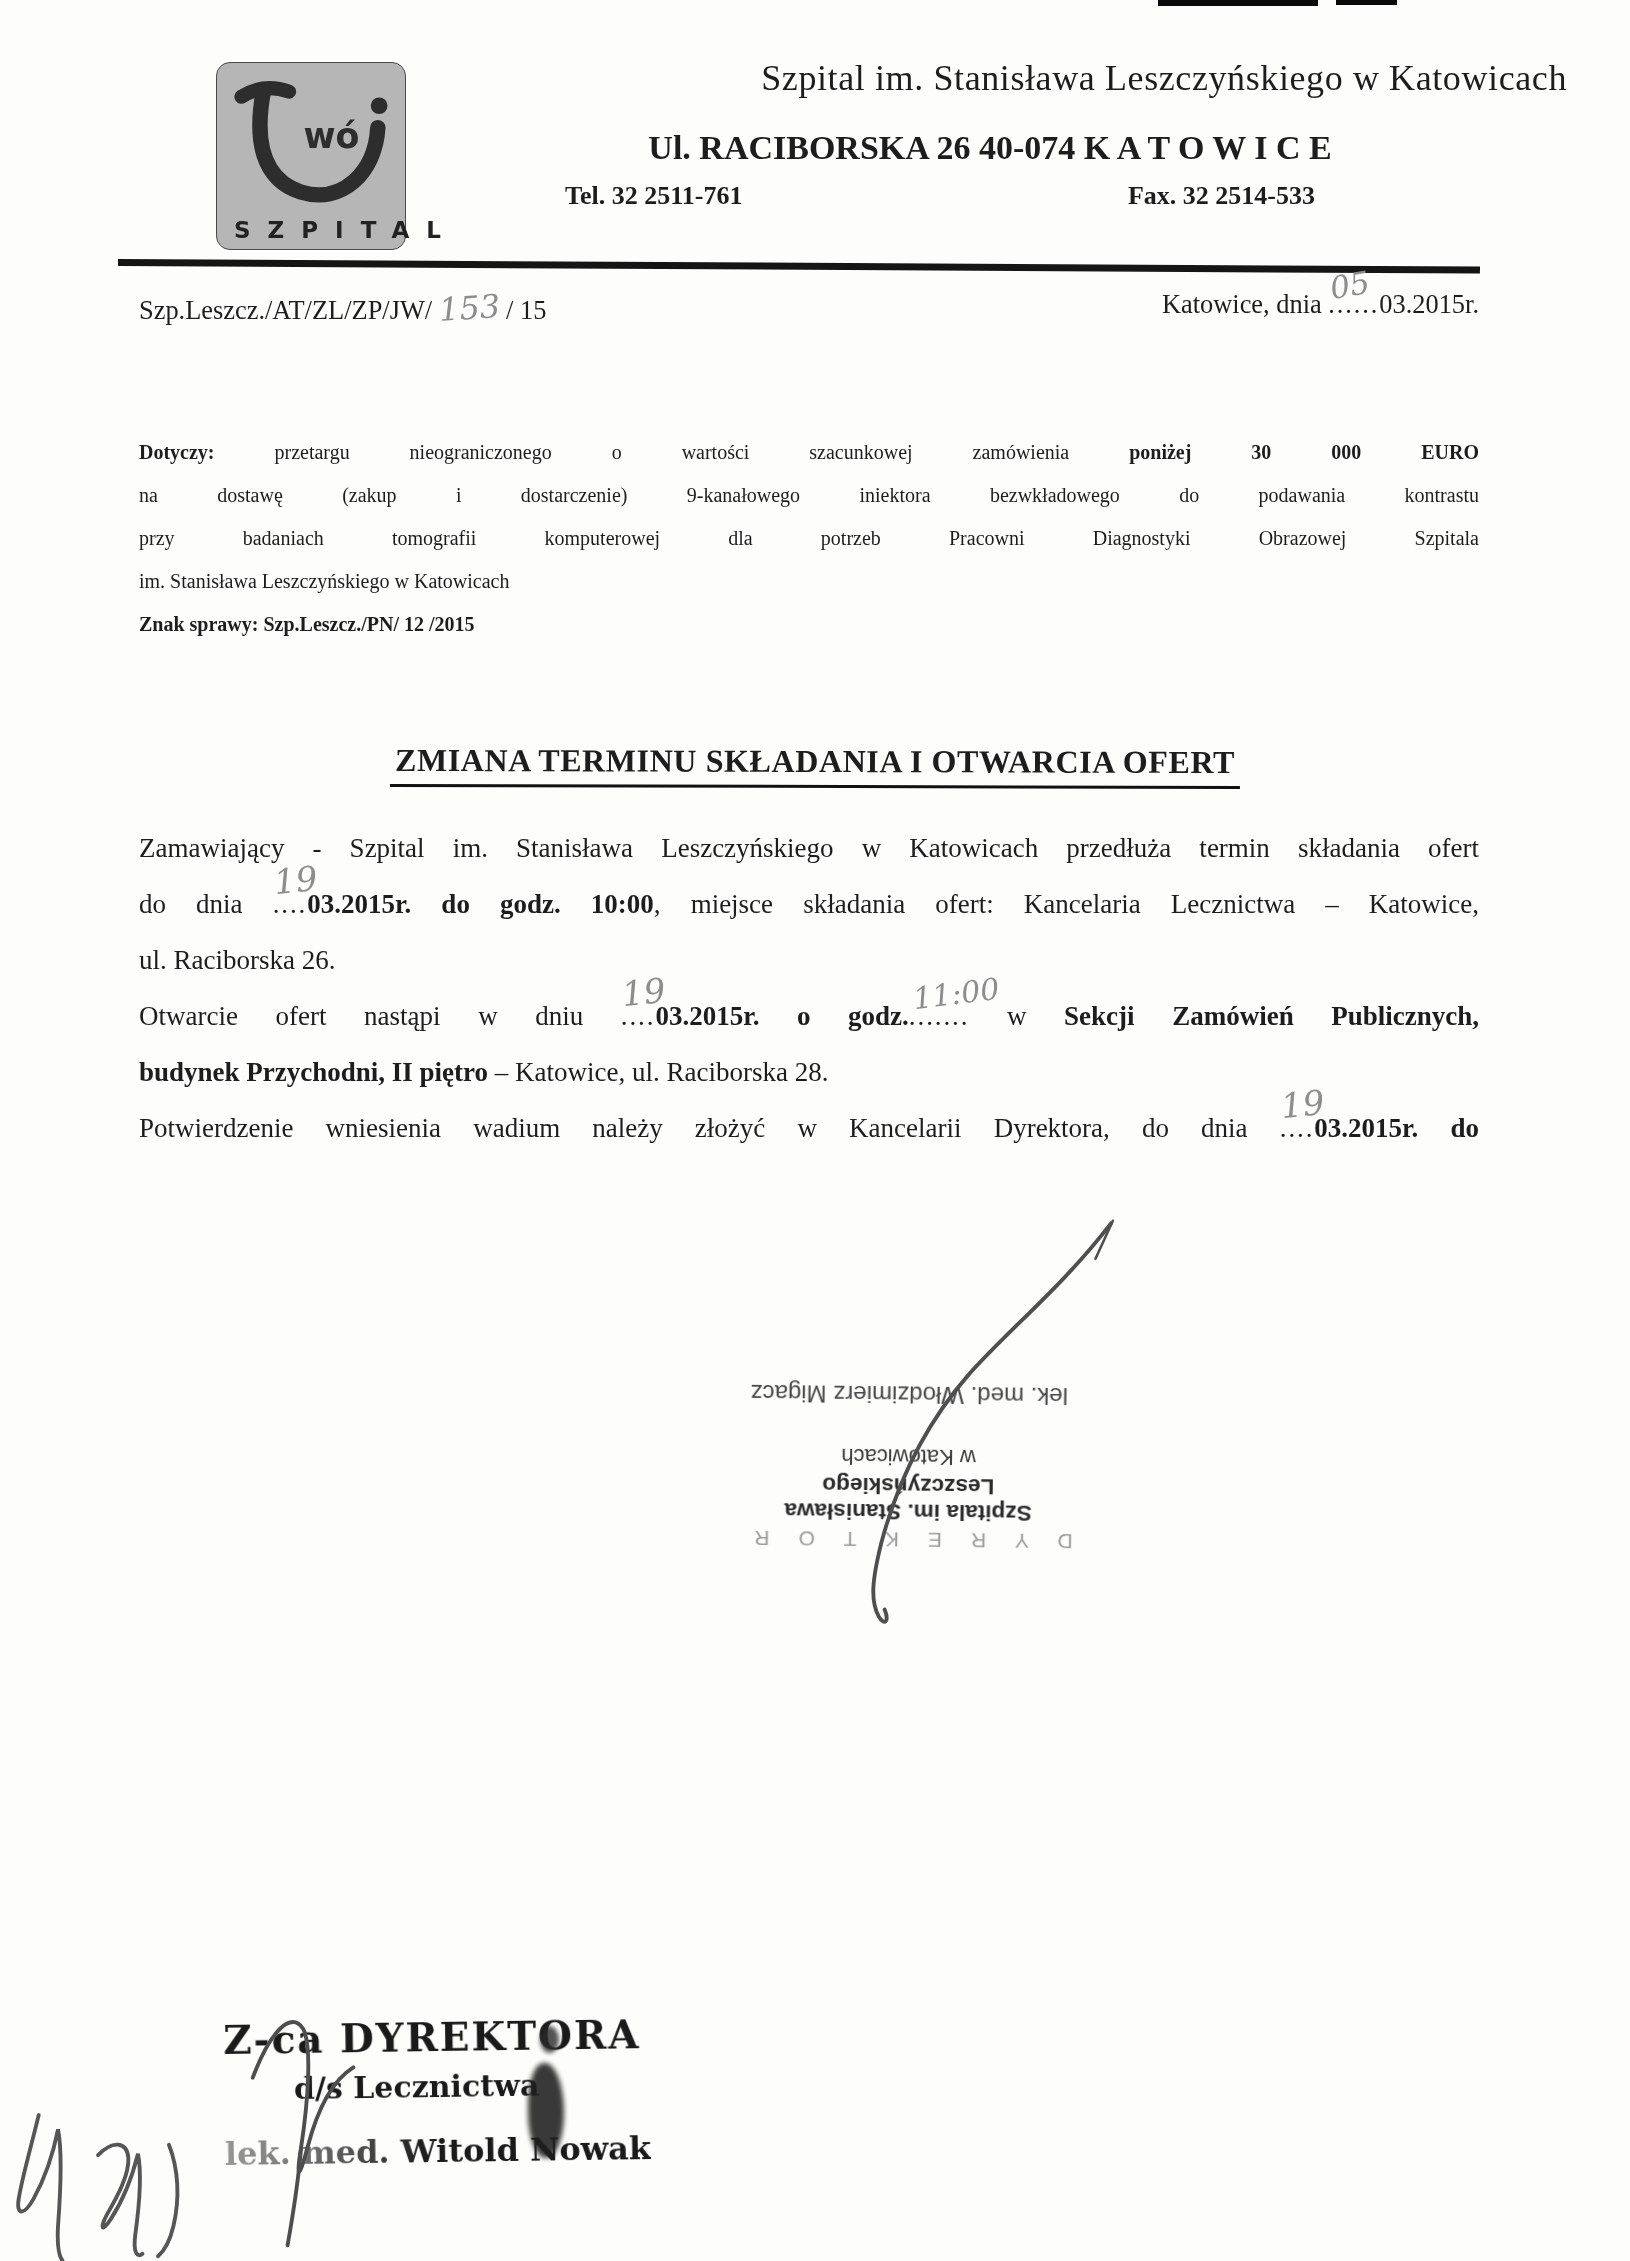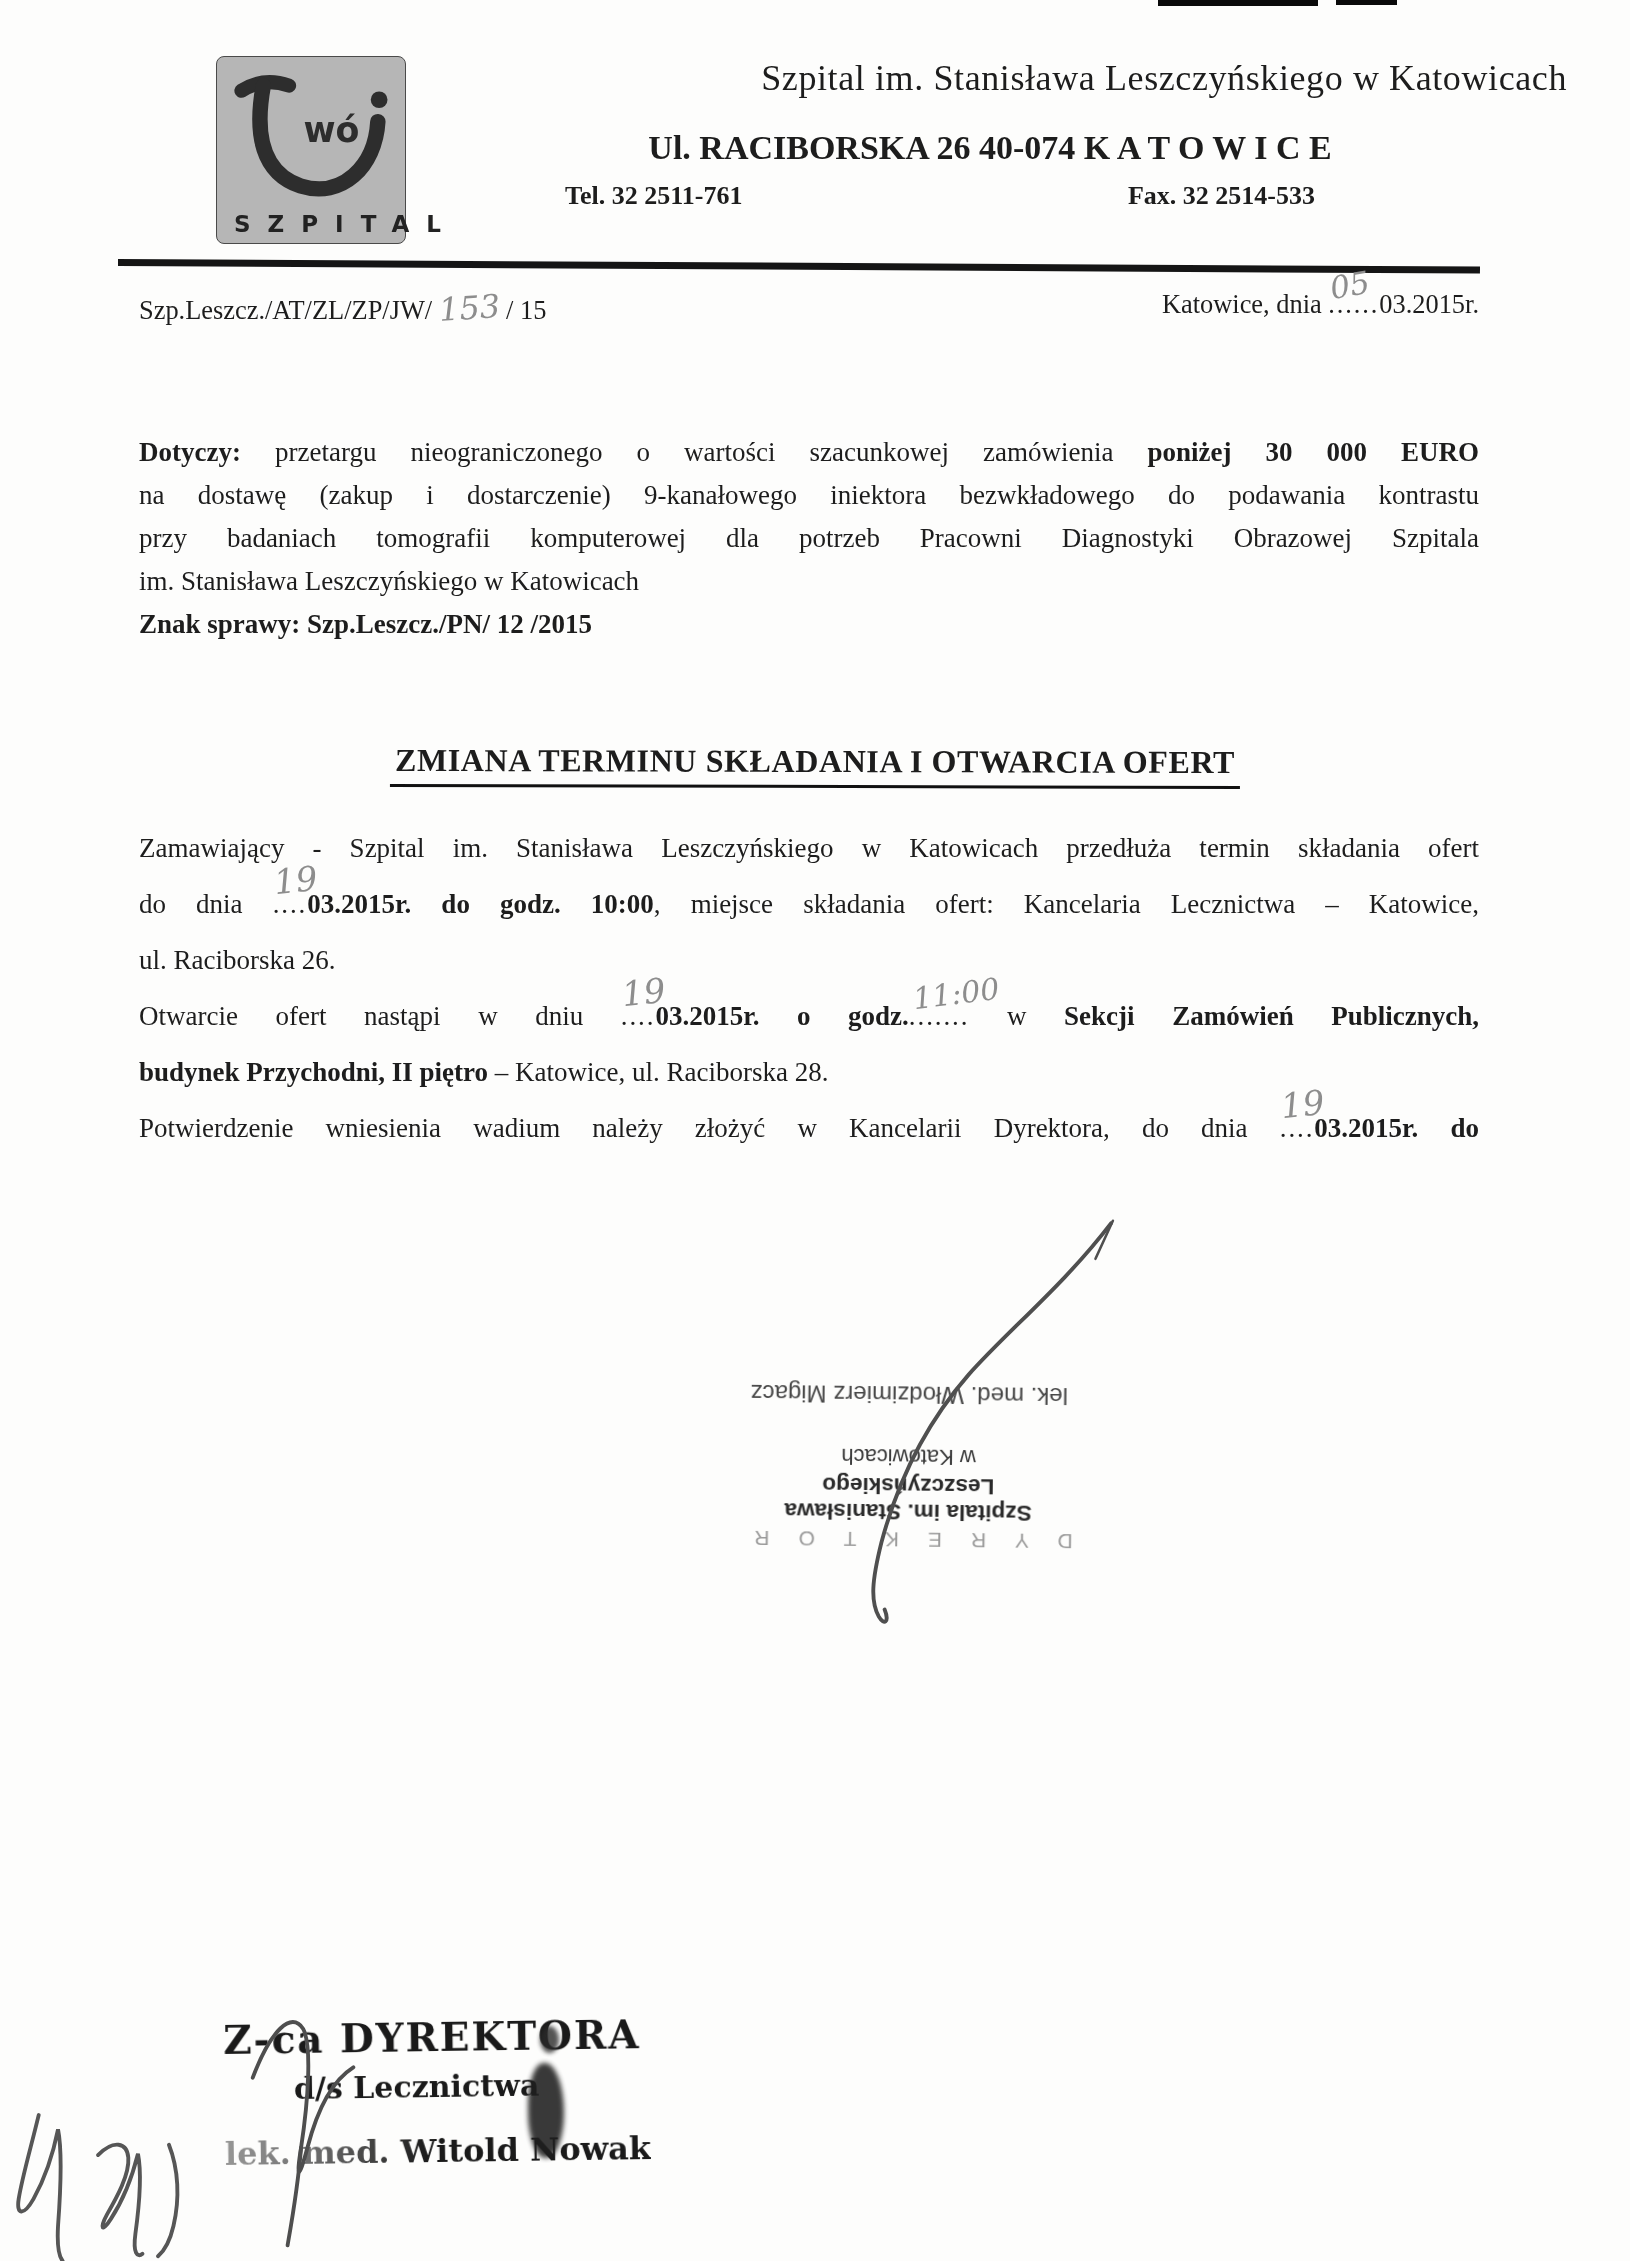--- a/index.html
+++ b/index.html
@@ -1,20 +1,20 @@
 <!DOCTYPE html>
 <html style="font-size:10.3px"><head>
 <meta charset="utf-8">
 <style>
   html,body{margin:0;padding:0;background:#e8e8e8;}
   .page{position:relative;width:1630px;height:2261px;background:#fdfdfc;overflow:hidden;
         font-family:"Liberation Serif",serif;color:#1d1d1d;}
   
-  .logo-box{position:absolute;left:216px;top:56px;width:188px;height:186px;
-            background:#b6b6b6;border:1.9px solid #4a4a4a;border-radius:8px;}
+  .logo-box{position:absolute;left:216px;top:62px;width:188px;height:186px;
+            background:#b6b6b6;border:1.9px solid #4a4a4a;border-radius:14px;}
   .logo-box svg{display:block;}
   .logo-sub{position:absolute;left:0;bottom:6.4px;width:100%;text-align:center;
             font-family:"DejaVu Sans",sans-serif;font-weight:bold;font-size:23px;
             letter-spacing:17px;color:#222;text-indent:17px;}
   .head-right{position:absolute;left:413px;top:57px;width:1154px;text-align:center;}
   .doc-title{font-size:36px;font-weight:normal;letter-spacing:0.6px;text-align:right;}
   .doc-address{margin-top:30px;font-size:34px;font-weight:bold;}
   .head-row{display:flex;justify-content:space-between;font-size:26px;font-weight:bold;}
   .row-links{margin-top:18px;padding:0 174px 0 110px;}
   .row-phones{margin-top:14px;padding:0 252px 0 152px;}
@@ -26,21 +26,21 @@
            justify-content:space-between;font-size:26.4px;}
   
   .hand{font-family:"DejaVu Serif",serif;font-style:italic;color:#8d8d8d;display:inline-block;}
   .hand-inline{font-size:32px;transform:rotate(-4deg);margin:0 6.4px;}
   .dotset{position:relative;display:inline-block;}
   .dotset .dots{letter-spacing:1.9px;}
   .hand-over{position:absolute;left:1.3px;top:-24.5px;font-size:34px;transform:rotate(-6deg);}
   .hand-date{top:-22px;font-size:31px;transform:rotate(-10deg);}
   .hand-time{top:-22px;left:3.9px;font-size:30px;transform:rotate(-7deg);}
   
-  .subject{position:absolute;left:139px;top:431px;width:1340px;font-size:27px;line-height:43px;}
+  .subject{position:absolute;left:139px;top:431px;width:1340px;font-size:20px;line-height:43px;}
   .just{text-align:justify;text-align-last:justify;}
   .heading-wrap{position:absolute;left:0;top:743px;width:1630px;text-align:center;
                 transform:rotate(0.15deg);}
   .heading-text{font-size:32px;font-weight:bold;letter-spacing:0.6px;
                 border-bottom:3.9px solid #111;padding:0 5.2px 6.4px 5.2px;}
   .paras{position:absolute;left:139px;top:820px;width:1340px;font-size:27px;}
   .pline{line-height:56px;}
   
   .stamp-director{position:absolute;left:728px;top:1380px;width:361px;text-align:center;
                   transform:rotate(180.6deg);font-family:"Liberation Sans",sans-serif;

